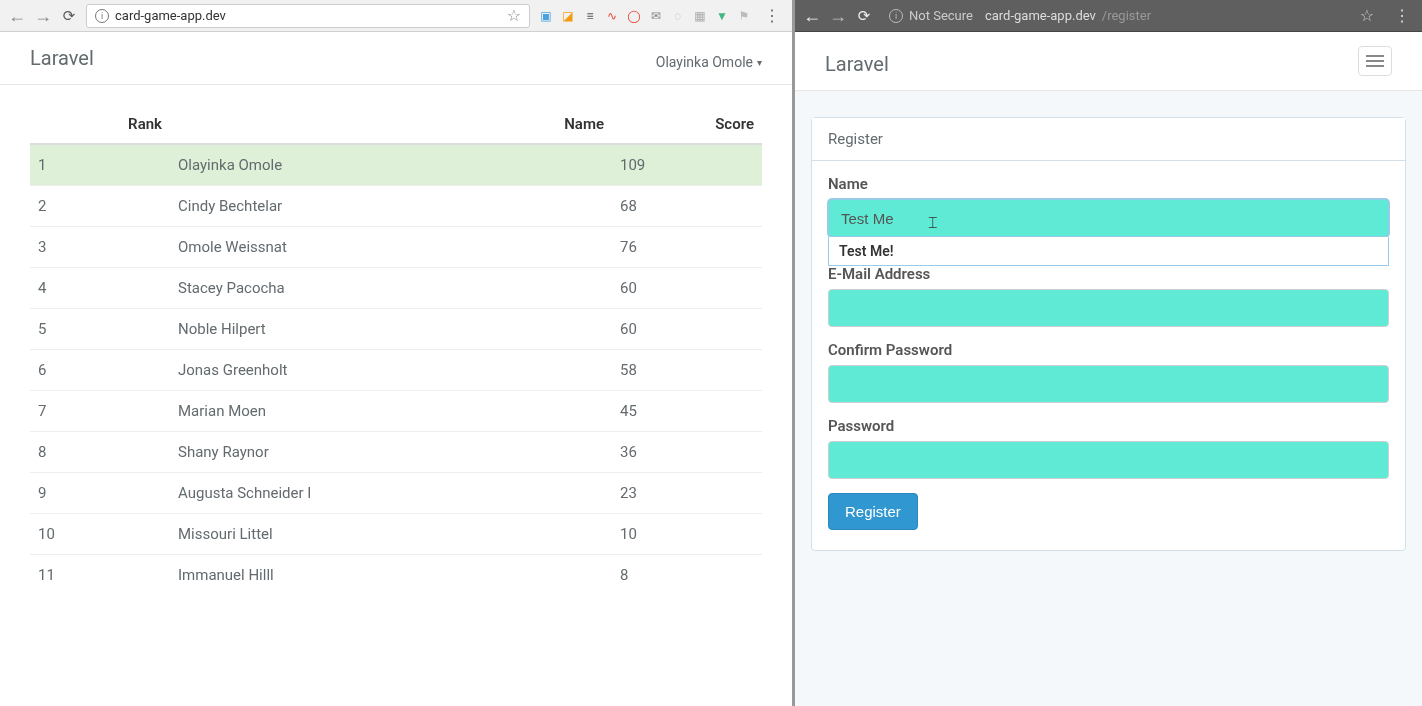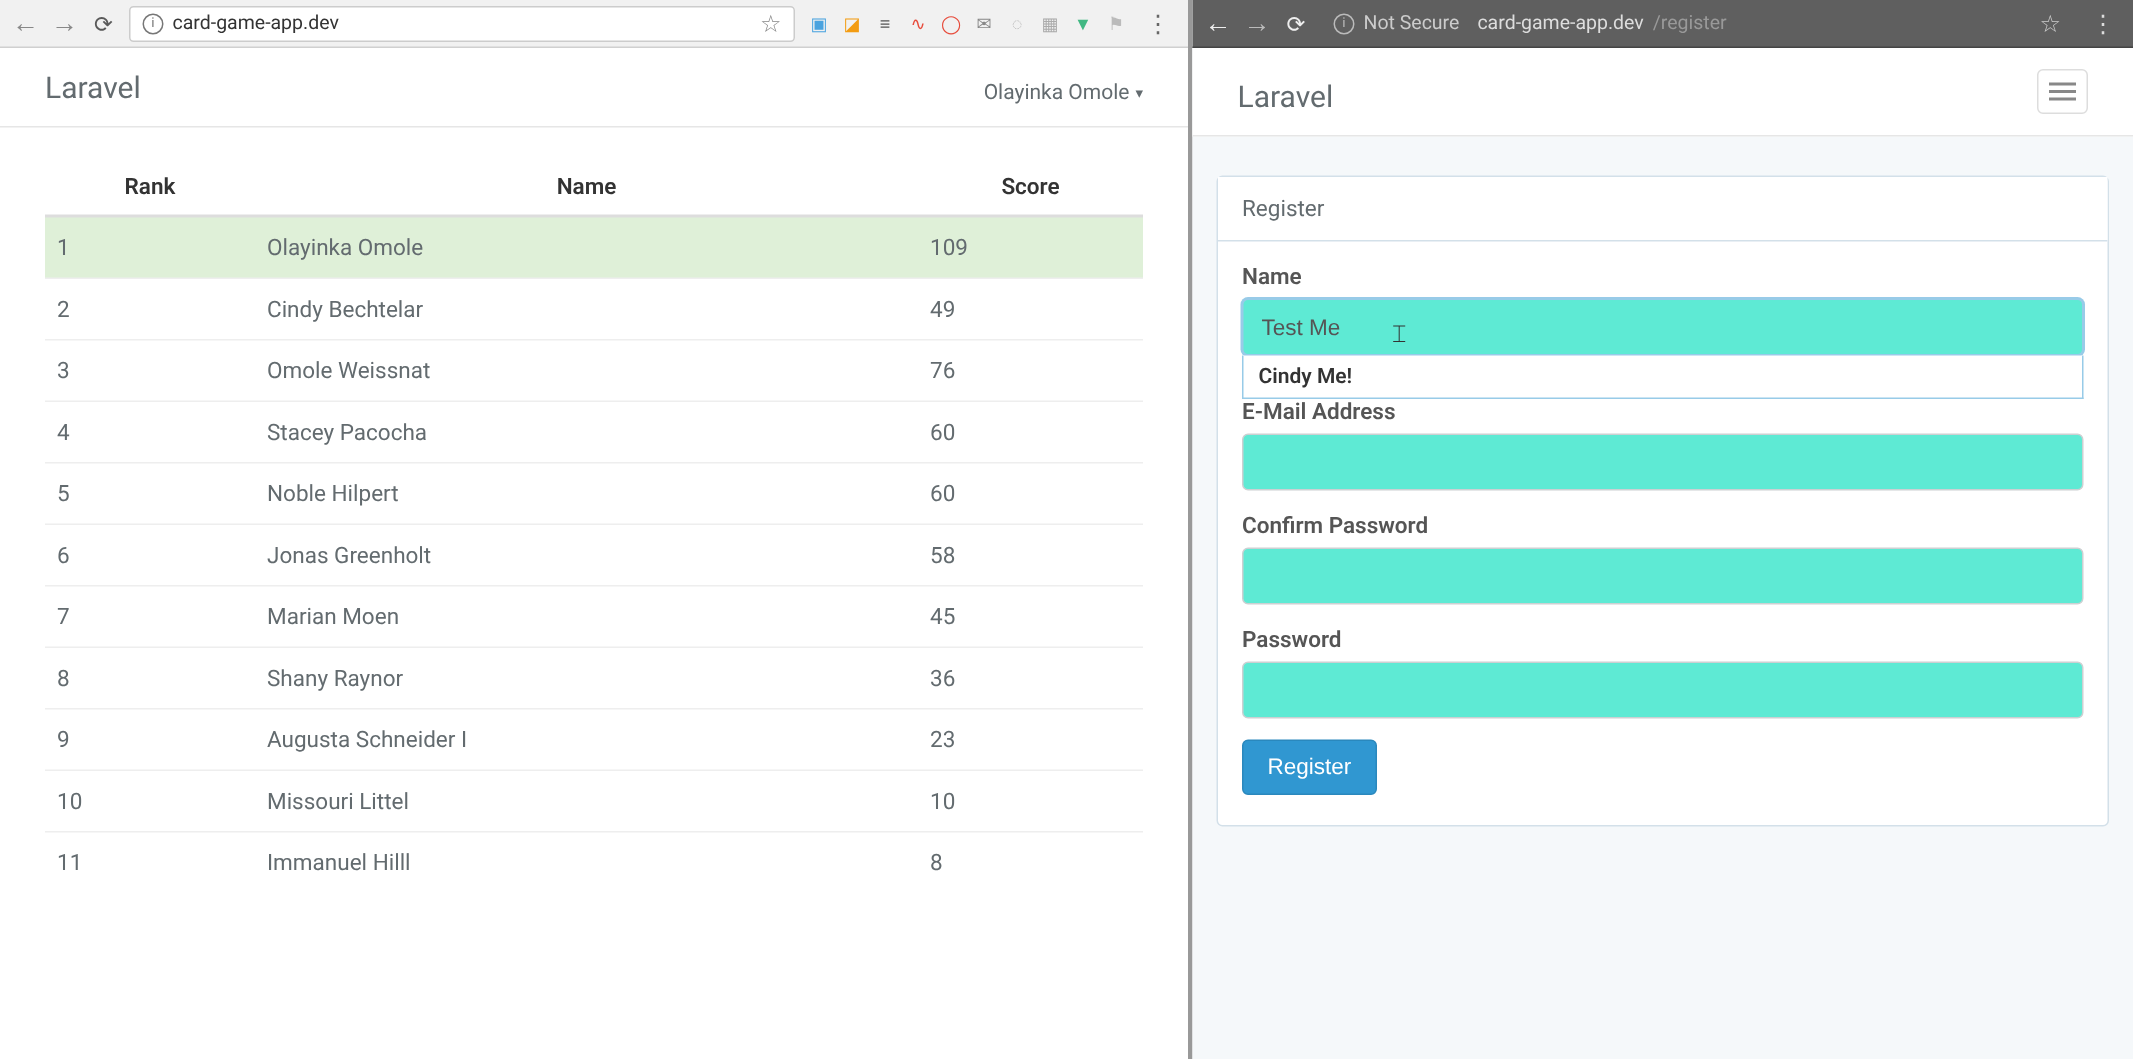--- a/index.html
+++ b/index.html
@@ -140,21 +140,21 @@
 
     
     .left-content {
       padding: 20px 30px;
     }
     table.leaderboard {
       width: 100%;
       border-collapse: collapse;
     }
     table.leaderboard thead th {
-      text-align: center;
+      text-align: right;
       font-weight: 600;
       color: #333;
       padding: 10px 8px;
       border-bottom: 2px solid #ddd;
       font-size: 15px;
     }
     table.leaderboard tbody td {
       padding: 11px 8px;
       border-top: 1px solid #eee;
       font-size: 15px;
@@ -289,21 +289,21 @@
         </thead>
         <tbody id="leaderboard-body">
             <tr class="highlight">
               <td>1</td>
               <td>Olayinka Omole</td>
               <td>109</td>
             </tr>
             <tr>
               <td>2</td>
               <td>Cindy Bechtelar</td>
-              <td>49</td>
+              <td>68</td>
             </tr>
             <tr>
               <td>3</td>
               <td>Omole Weissnat</td>
               <td>76</td>
             </tr>
             <tr>
               <td>4</td>
               <td>Stacey Pacocha</td>
               <td>60</td>
@@ -373,21 +373,21 @@
     </div>
 
     <div class="right-content">
       <div class="panel">
         <div class="panel-heading">Register</div>
         <div class="panel-body">
           <div class="form-group">
             <label class="form-label">Name</label>
             <input type="text" class="form-control focus" value="Test Me" style="">
             <span class="text-cursor" style="top:38px; left:100px;">⌶</span>
-            <div class="autocomplete">Cindy Me!</div>
+            <div class="autocomplete">Test Me!</div>
           </div>
           <div class="form-group" style="margin-top:28px;">
             <label class="form-label">E-Mail Address</label>
             <input type="text" class="form-control" style="">
           </div>
           <div class="form-group">
             <label class="form-label">Confirm Password</label>
             <input type="password" class="form-control" style="">
           </div>
           <div class="form-group">

